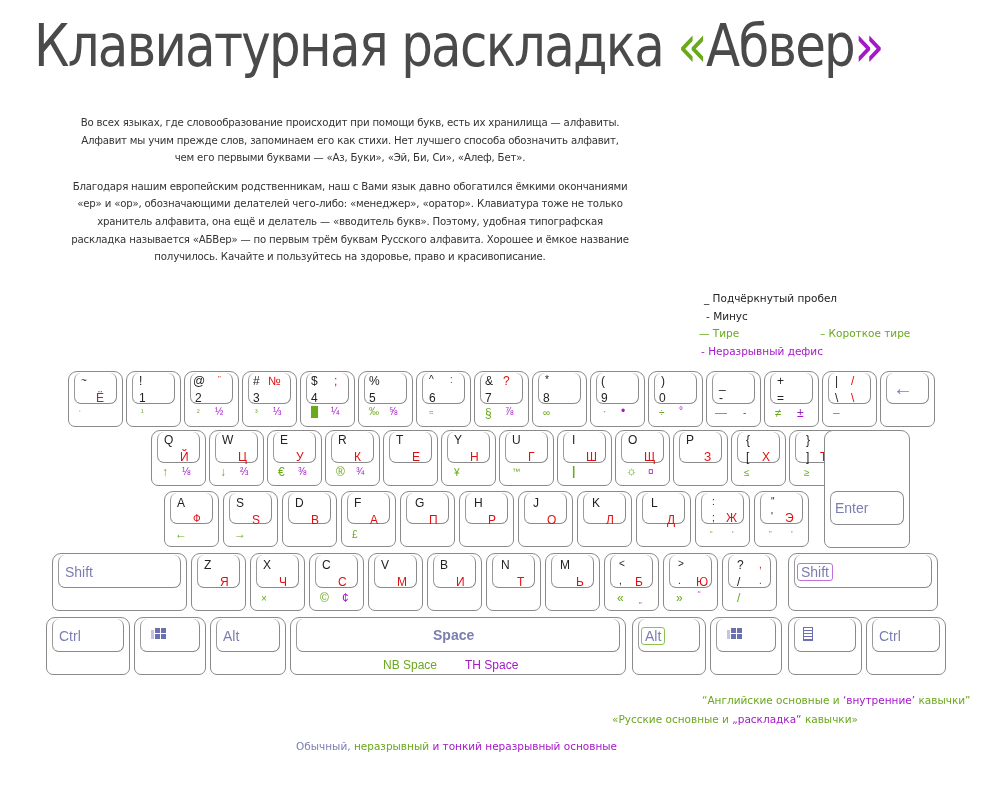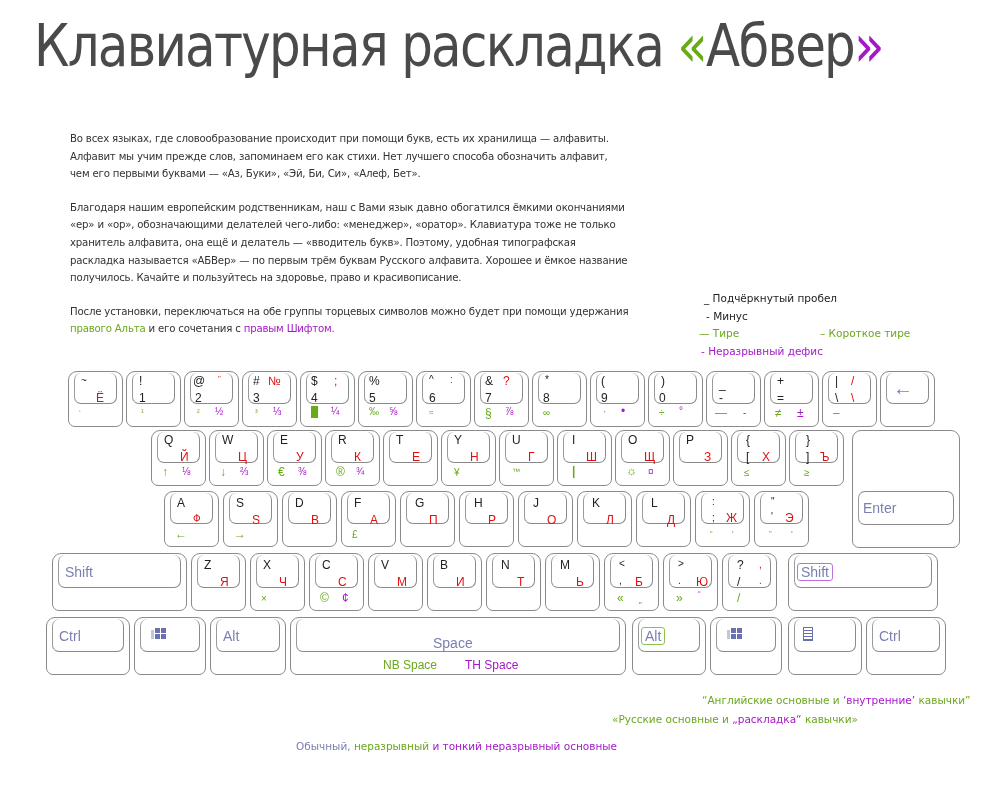--- a/index.html
+++ b/index.html
@@ -1,21 +1,21 @@
 <!DOCTYPE html>
 <html><head>
 <meta charset="utf-8">
 <style>
   html, body { margin:0; padding:0; background:#ffffff; }
   body { width:1000px; height:787px; position:relative; overflow:hidden; font-family:"Liberation Sans", sans-serif; }
   .title { position:absolute; left:34px; top:12px; font-family:"DejaVu Sans", sans-serif; font-size:58px; color:#4a4a4a; letter-spacing:-2px; transform:scaleX(0.86); transform-origin:left top; white-space:nowrap; }
   .title .q-open { color:#6aa81c; }
   .title .q-close { color:#a418c8; }
   .intro { position:absolute; left:70px; top:114px; width:560px; font-family:"DejaVu Sans", sans-serif; font-size:10.2px; line-height:17.6px; color:#333; letter-spacing:-0.2px; }
-  .intro p { margin:16px 0 11px 0; }
+  .intro p { margin:0 0 11px 0;text-align:center; }
   .g { color:#6aa81c; } .p { color:#a418c8; } .r { color:#e01010; } .k { color:#222; } .b { color:#7b7fb0; }
   .legend-top { position:absolute; font-family:"DejaVu Sans", sans-serif; font-size:10.5px; white-space:nowrap; }
   .keyboard { position:absolute; left:0; top:0; width:1000px; height:787px; }
   .key { position:absolute; border:1.4px solid #8a8a8a; border-radius:9px 9px 7px 7px; background:#fff; box-sizing:border-box; }
   .key .cap { position:absolute; left:5px; right:5px; top:1px; bottom:22px; border:1.2px solid #8a8a8a; border-radius:7px; border-top:none; border-left-color:#9a9a9a; background:#fff; }
   .key .t { position:absolute; font-size:12px; white-space:nowrap; line-height:1; }
   .key .big { font-size:14px; color:#7b7fb0; }
   .key .sm { font-size:10px; }
   .key .tiny { font-size:8px; }
   .bottom-legend { position:absolute; font-family:"DejaVu Sans", sans-serif; font-size:10.5px; white-space:nowrap; }
@@ -26,21 +26,20 @@
   .menu-icon { display:inline-block; width:10px; height:14px; border:1px solid #6a70b0; box-sizing:border-box; background:repeating-linear-gradient(#fff 0 2px,#6a70b0 2px 3px); }
 </style>
 </head>
 <body>
 
 <div class="title"><span>Клавиатурная раскладка </span><span class="q-open">«</span><span>Абвер</span><span class="q-close">»</span></div>
 
 <div class="intro">
   <p>Во всех языках, где словообразование происходит при помощи букв, есть их хранилища — алфавиты. Алфавит мы учим прежде слов, запоминаем его как стихи. Нет лучшего способа обозначить алфавит, чем его первыми буквами — «Аз, Буки», «Эй, Би, Си», «Алеф, Бет».</p>
   <p>Благодаря нашим европейским родственникам, наш с Вами язык давно обогатился ёмкими окончаниями «ер» и «ор», обозначающими делателей чего-либо: «менеджер», «оратор». Клавиатура тоже не только хранитель алфавита, она ещё и делатель — «вводитель букв». Поэтому, удобная типографская раскладка называется «АБВер» — по первым трём буквам Русского алфавита. Хорошее и ёмкое название получилось. Качайте и пользуйтесь на здоровье, право и красивописание.</p>
-  <p><span>После установки, переключаться на обе группы торцевых символов можно будет при помощи удержания </span><span class="g">правого Альта</span><span> и его сочетания с </span><span class="p">правым Шифтом.</span></p>
 </div>
 
 <div class="legend-top k" style="left:704px;top:292px;">_ Подчёркнутый пробел</div>
 <div class="legend-top k" style="left:706px;top:310px;">- Минус</div>
 <div class="legend-top g" style="left:699px;top:327px;">— Тире</div>
 <div class="legend-top g" style="left:820px;top:327px;">– Короткое тире</div>
 <div class="legend-top p" style="left:701px;top:345px;">-  Неразрывный дефис</div>
 
 <div class="keyboard">
 
@@ -219,21 +218,21 @@
     <span class="t r" style="left:30px;top:20px;">Х</span>
     <span class="t g sm" style="left:12px;top:37px;">≤</span>
   </div>
   <div class="key" style="left:789px;top:430px;width:55px;height:56px;">
       <div class="cap"></div>
     <span class="t k" style="left:16px;top:3px;">}</span>
     <span class="t k" style="left:16px;top:20px;">]</span>
     <span class="t r" style="left:30px;top:20px;">Ъ</span>
     <span class="t g sm" style="left:14px;top:37px;">≥</span>
   </div>
-  <div class="key" style="left:852px;top:430px;width:108px;height:118px;">
+  <div class="key" style="left:824px;top:430px;width:86px;height:118px;">
     <div class="cap" style="top:60px;bottom:22px;border-top:1.2px solid #8a8a8a;"></div>
     <span class="t big" style="left:10px;top:70px;">Enter</span>
   </div>
 
   <div class="key" style="left:164px;top:491px;width:55px;height:56px;">
       <div class="cap"></div>
     <span class="t k" style="left:12px;top:5px;">A</span>
     <span class="t r sm" style="left:28px;top:22px;">Ф</span>
     <span class="t g" style="left:10px;top:36px;">←</span>
   </div>
@@ -380,21 +379,21 @@
         <i style="left:10px;top:6px;width:5px;height:5px;"></i>
         <i style="left:0;top:2px;width:3px;height:9px;opacity:.4;"></i>
     </span>
   </div>
   <div class="key" style="left:210px;top:617px;width:76px;height:58px;">
       <div class="cap"></div>
     <span class="t big" style="left:12px;top:11px;">Alt</span>
   </div>
   <div class="key" style="left:290px;top:617px;width:336px;height:58px;">
       <div class="cap"></div>
-    <span class="t big" style="left:142px;top:18px;">Space</span>
+    <span class="t big" style="left:142px;top:10px;font-weight:bold;">Space</span>
     <span class="t g" style="left:92px;top:41px;">NB Space</span>
     <span class="t p" style="left:174px;top:41px;">TH Space</span>
   </div>
   <div class="key" style="left:632px;top:617px;width:74px;height:58px;">
       <div class="cap"></div>
     <span class="t big alt-box" style="left:8px;top:9px;">Alt</span>
   </div>
   <div class="key" style="left:710px;top:617px;width:72px;height:58px;">
       <div class="cap"></div>
     <span class="win-icon" style="position:absolute;left:16px;top:10px;">

